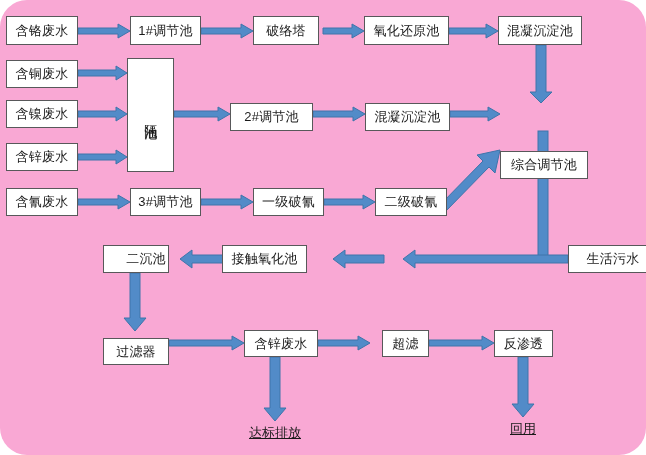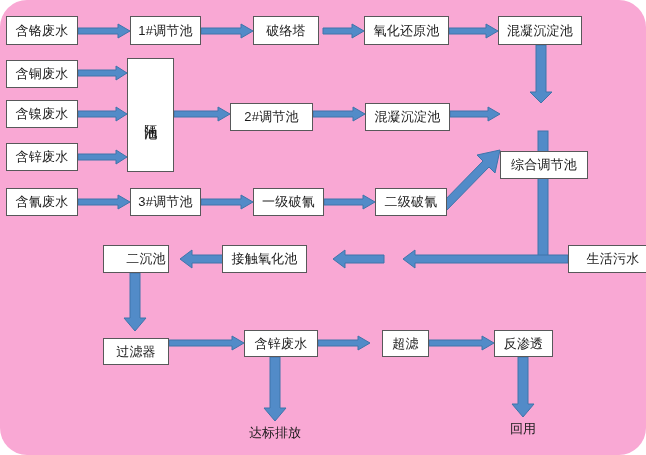--- a/index.html
+++ b/index.html
@@ -40,20 +40,21 @@
   }
   .plain-label {
     position: absolute;
     color: #1a1a1a;
     font-size: 13px;
     white-space: nowrap;
     display: flex;
     align-items: center;
     justify-content: center;
     z-index: 3;
+    text-decoration: underline;
   }
   
   .arrow {
     position: absolute;
     z-index: 1;
   }
 </style>
 </head>
 <body>
 

